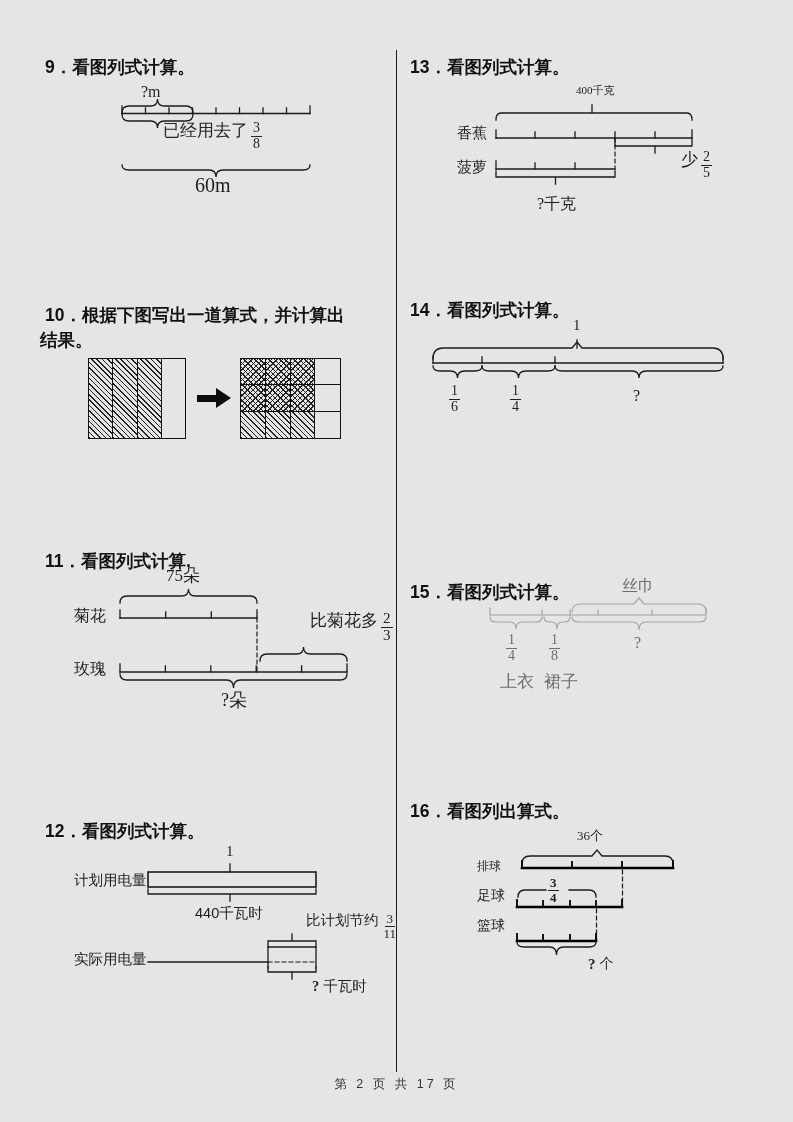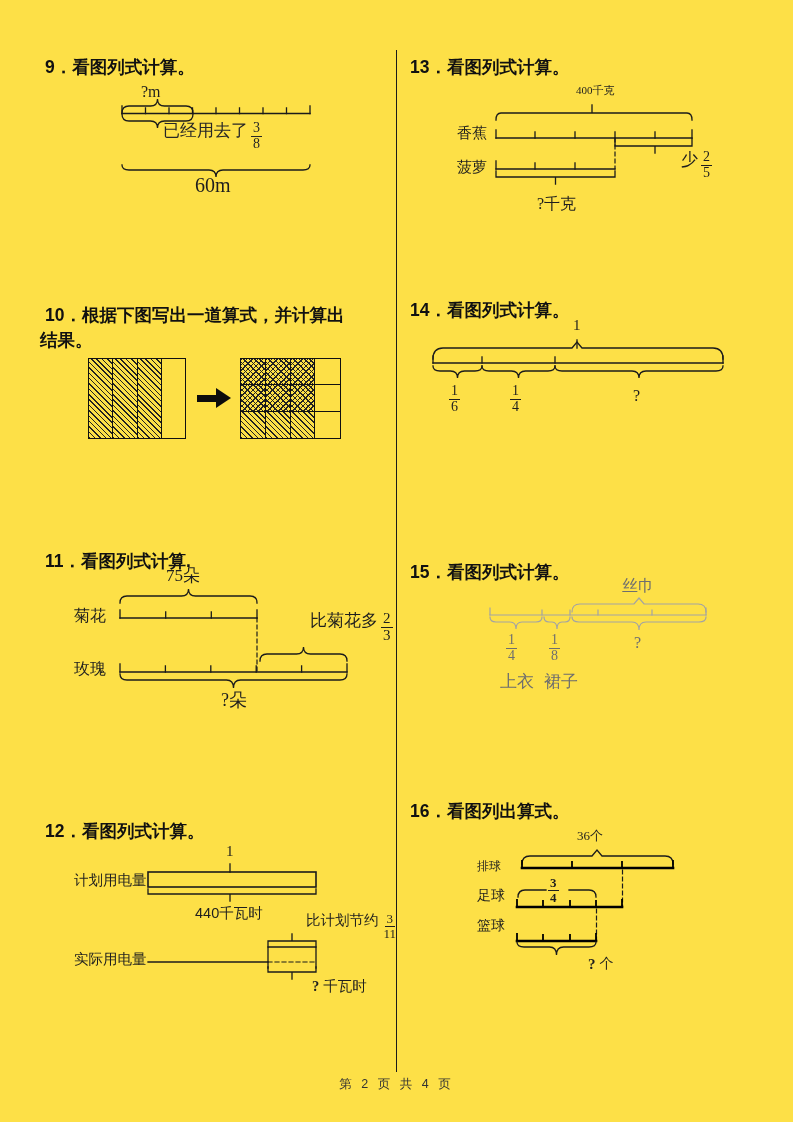--- a/index.html
+++ b/index.html
@@ -1,16 +1,16 @@
 <!DOCTYPE html>
 <html><head>
 <meta charset="utf-8">
 <style>
   html,body{margin:0;padding:0;background:#fff;}
-  .page{position:relative;width:793px;height:1122px;background:#fde047;overflow:hidden;
+  .page{position:relative;width:793px;height:1122px;background:#e5e5e5;overflow:hidden;
         font-family:"Liberation Sans",sans-serif;}
   .ttl{position:absolute;white-space:nowrap;font-family:"Liberation Sans",sans-serif;
        font-weight:700;font-size:17.5px;color:#111;}
   .t{position:absolute;white-space:nowrap;color:#1e1e1e;line-height:1.12;}
   .sr{font-family:"Liberation Serif",serif;}
   .sn{font-family:"Liberation Sans",sans-serif;}
   .gtx{color:#6e6e6e;}
   .fr{display:inline-flex;flex-direction:column;align-items:center;
       font-family:"Liberation Serif",serif;line-height:1.05;text-align:center;}
   .fr .n{padding:0 2px;border-bottom:1.4px solid currentColor;}
@@ -150,21 +150,21 @@
   <div class="t sr cmb" style="left:262px;top:611px;height:38px;font-size:17px;">
     <span>比菊花多</span>
       <span class="fr" style="font-size:15px;">
         <span class="n">2</span>
         <span class="d">3</span>
       </span>
   </div>
   <div class="t sr" style="left:74px;top:660px;font-size:16px;">玫瑰</div>
   <div class="t sr" style="left:221px;top:690px;font-size:18px;">?朵</div>
 
-  <div class="ttl" style="left:410px;top:560px;">15．看图列式计算。</div>
+  <div class="ttl" style="left:410px;top:580px;">15．看图列式计算。</div>
   <svg class="dg gray" style="left:480px;top:575px;" width="240" height="72" viewBox="0 0 240 72">
     <path d="M92,37 Q92,29 100,29 L154,29 L159,23 L164,29 L218,29 Q226,29 226,37"></path>
     <line x1="10" y1="40" x2="226" y2="40"></line>
     <path d="M10,33 V40 M62,35 V40 M90,35 V40 M118,35 V40 M172,35 V40 M226,33 V40"></path>
     <path d="M10,42 Q10,47 16,47 L30,47 Q36,47 36,54 Q36,47 42,47 L56,47 Q62,47 62,42"></path>
     <path d="M64,42 Q64,47 69,47 L72,47 Q77,47 77,54 Q77,47 82,47 L85,47 Q90,47 90,42"></path>
     <path d="M92,42 Q92,47 99,47 L152,47 Q159,47 159,55 Q159,47 166,47 L219,47 Q226,47 226,42"></path>
   </svg>
   <div class="t sr gtx" style="left:622px;top:577px;font-size:16px;">丝巾</div>
   <span class="fr t gtx" style="left:506px;top:633px;font-size:14px;">
@@ -226,14 +226,14 @@
   <span class="fr t" style="left:548px;top:876px;font-size:13px;font-weight:700;">
       <span class="n">3</span>
       <span class="d">4</span>
     </span>
   <div class="t sn" style="left:477px;top:918px;font-size:14px;">篮球</div>
   <div class="t sn cmb" style="left:540px;top:956px;font-size:14px;gap:4px;">
     <span class="sr" style="font-weight:700;font-size:15px;">?</span>
       <span>个</span>
   </div>
 
-  <div class="footer" style="top:1076px;">第 2 页 共 4 页</div>
+  <div class="footer" style="top:1076px;">第 2 页 共 17 页</div>
 </div>
 
 </body></html>

